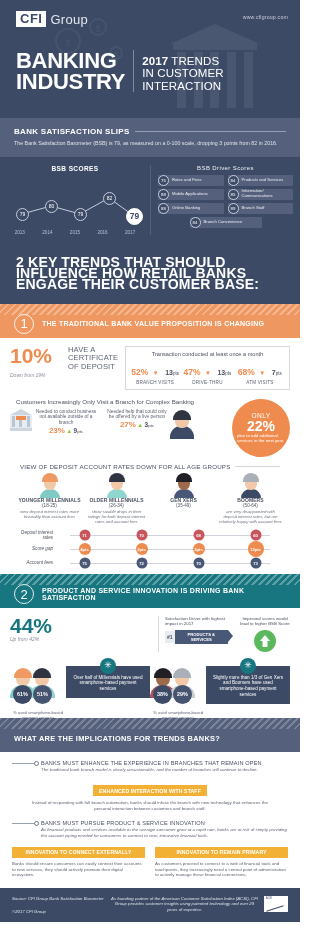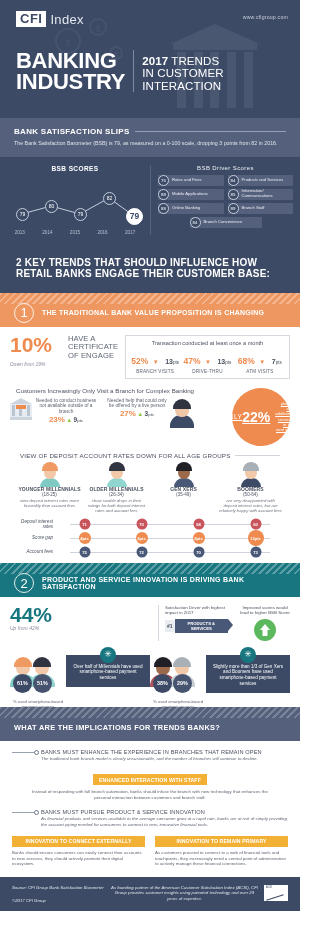--- a/index.html
+++ b/index.html
@@ -77,21 +77,21 @@
   .drv .n {
     width:11px;height:11px;border-radius:50%;background:#3c4a66;border:1px solid #c6cddb;
     color:#fff;font-size:4.4px;display:flex;align-items:center;justify-content:center;flex:none;
   }
   .drv .l { color:#e8ebf1;font-size:4.2px;line-height:4.8px;padding-left:3px;padding-right:2px;}
   .drv-last { display:flex; justify-content:center; padding:3px 7px 0 7px; }
   .drv-last .drv { width:72px; }
 
   
   .keytrends { background:#3c4a66; padding:12px 16px 14px 16px; }
-  .keytrends p { color:#fff;font-size:10px;font-weight:bold;line-height:11px;letter-spacing:.2px;}
+  .keytrends p { color:#fff;font-size:14px;font-weight:bold;line-height:11px;letter-spacing:.2px;}
 
   
   .banner { height:34px; position:relative; display:flex; align-items:center; padding-left:14px; }
   .banner.orange { background:#ef9760; }
   .banner.teal { background:#17767f; }
   .banner .stripes {
     position:absolute;left:0;top:0;right:0;height:11px;
     background:repeating-linear-gradient(135deg, rgba(255,255,255,.30) 0 2px, rgba(255,255,255,0) 2px 5px);
   }
   .banner .num {
@@ -123,22 +123,22 @@
   .complex-h { color:#4a5160;font-size:6.2px;margin:8px 0 4px 6px; }
   .row2 { display:flex; align-items:flex-start; position:relative; }
   .r2item { display:flex; align-items:flex-start; width:95px; }
   .r2item .txt { font-size:4.8px;color:#5d6472;line-height:5.8px;text-align:center;width:64px;}
   .r2item .stat { margin-top:2px; }
   .r2item .stat .p { color:#ef8b4e;font-size:8px;font-weight:bold; }
   .r2item .stat .d { color:#4a5160;font-size:6.5px;font-weight:bold; }
   .r2item .stat .u { color:#4a5160;font-size:4.4px; }
   .circ {
     width:58px;height:58px;border-radius:50%;background:#ef8b4e;color:#fff;
-    display:flex;flex-direction:row;align-items:center;justify-content:center;text-align:right;
-    margin-left:auto;margin-top:-10px;text-decoration:underline;
+    display:flex;flex-direction:column;align-items:center;justify-content:center;text-align:left;
+    margin-left:auto;margin-top:-10px;
   }
   .circ .only { font-size:6.5px;letter-spacing:.4px; }
   .circ .pct { font-size:14px;font-weight:bold;line-height:14px; }
   .circ .sub { font-size:4.3px;line-height:5.2px;padding:0 5px; }
 
   
   .icon-bank { width:22px;height:26px;position:relative;flex:none;margin-right:2px;}
   .icon-bank .rf{width:0;height:0;border-left:11px solid transparent;border-right:11px solid transparent;border-bottom:6px solid #cdd6de;}
   .icon-bank .bd{width:22px;height:13px;background:#e6ecf1;display:flex;justify-content:space-around;align-items:flex-start;padding-top:1px;}
   .icon-bank .bd i{width:3px;height:11px;background:#b9c6d1;display:block;}
@@ -294,21 +294,21 @@
         </div>
       <div class="bs"></div>
     </div>
     <div class="hero-bg-circles">
       <span style="width:26px;height:26px;left:0;top:10px;line-height:26px;">$</span>
       <span style="width:18px;height:18px;left:34px;top:0;line-height:18px;">$</span>
       <span style="width:14px;height:14px;left:54px;top:28px;line-height:14px;">$</span>
     </div>
     <div class="logo">
       <span class="cfi">CFI</span>
-      <span class="grp">Index</span>
+      <span class="grp">Group</span>
     </div>
     <div class="site">www.cfigroup.com</div>
     <div class="hero-title">
       <div>
         <div class="big">BANKING</div>
         <div class="big">INDUSTRY</div>
       </div>
       <div class="hero-rule"></div>
       <div>
         <div class="hero-sub">
@@ -394,21 +394,21 @@
   <div class="banner orange">
     <div class="stripes"></div>
     <div class="num">1</div>
     <div class="btxt">THE TRADITIONAL BANK VALUE PROPOSITION IS CHANGING</div>
   </div>
 
   <div class="s1">
     <div class="row1">
       <div class="cd">
         <div class="big">10%</div>
-        <div class="lbl">HAVE A CERTIFICATE OF ENGAGE</div>
+        <div class="lbl">HAVE A CERTIFICATE OF DEPOSIT</div>
         <div class="sm">Down from 19%</div>
       </div>
       <div class="txbox">
         <div class="hd">Transaction conducted at least once a month</div>
         <div class="cells">
           <div class="c">
             <span class="v">52%</span>
             <span class="arw dn">▼</span>
             <span class="d">13</span><span class="u">pts</span>
             <div class="n">BRANCH VISITS</div>

